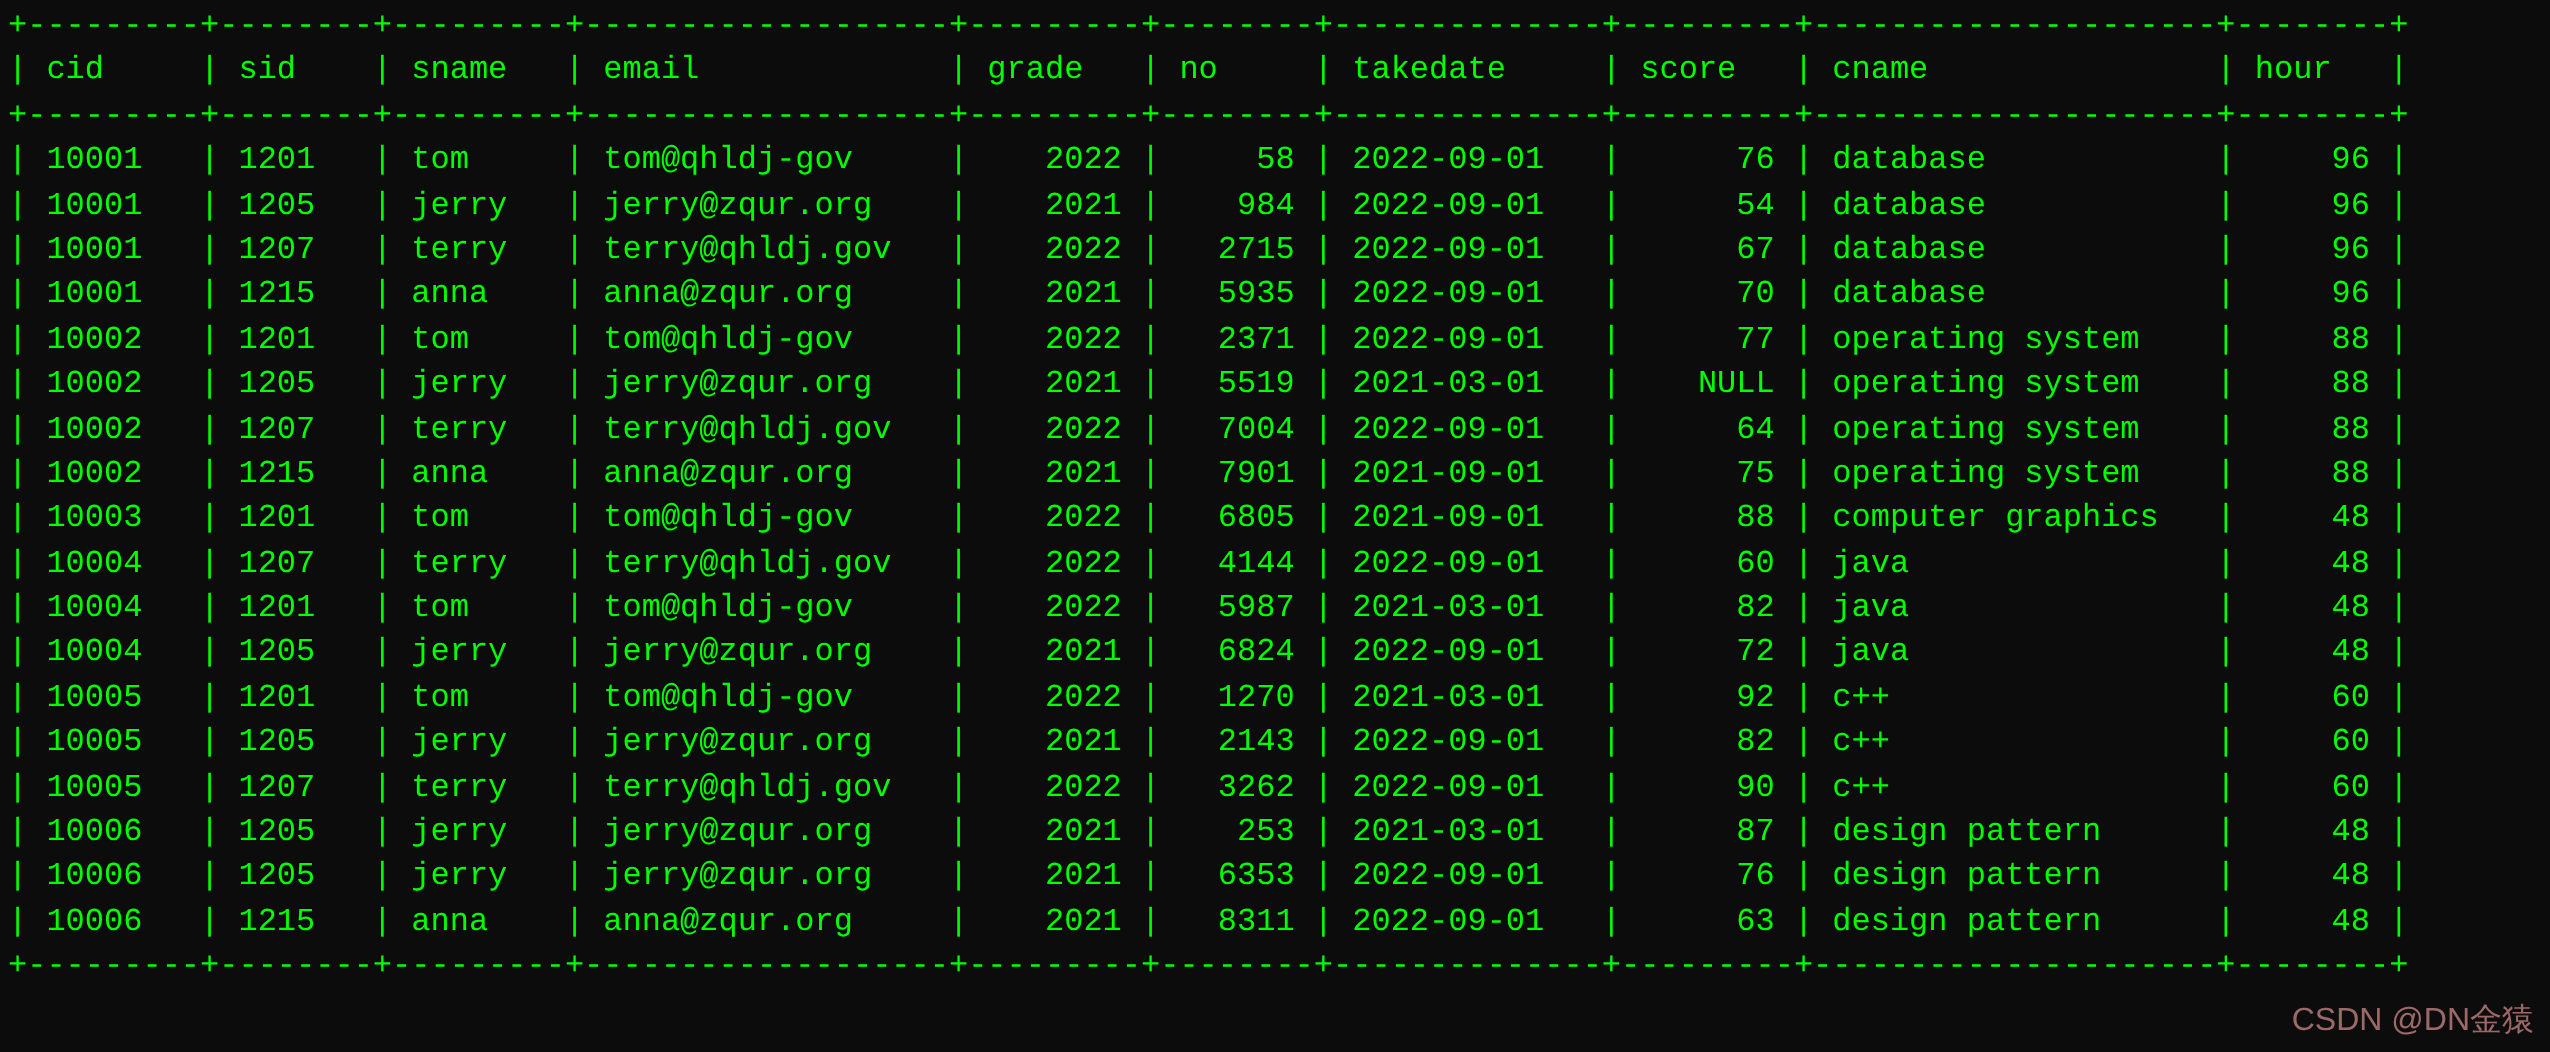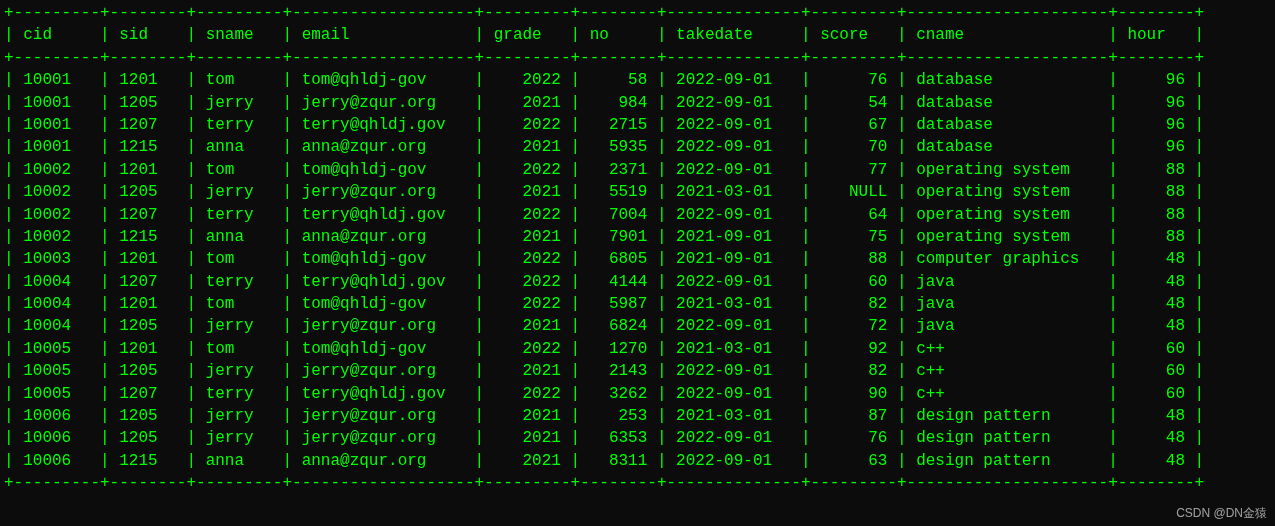--- a/index.html
+++ b/index.html
@@ -16,22 +16,22 @@
     position: relative;
   }
   .terminal {
     white-space: pre;
     padding: 2px 4px;
   }
   .watermark {
     position: absolute;
     bottom: 4px;
     right: 8px;
-    color: #ffffff;
-    font-size: 12px;
+    color: #fca5a5;
+    font-size: 16px;
     opacity: 0.6;
     font-family: sans-serif;
   }
 </style>
 </head>
 <body>
 
 <div class="terminal" id="term">+---------+--------+---------+-------------------+---------+--------+--------------+---------+---------------------+--------+
 | cid     | sid    | sname   | email             | grade   | no     | takedate     | score   | cname               | hour   |
 +---------+--------+---------+-------------------+---------+--------+--------------+---------+---------------------+--------+

